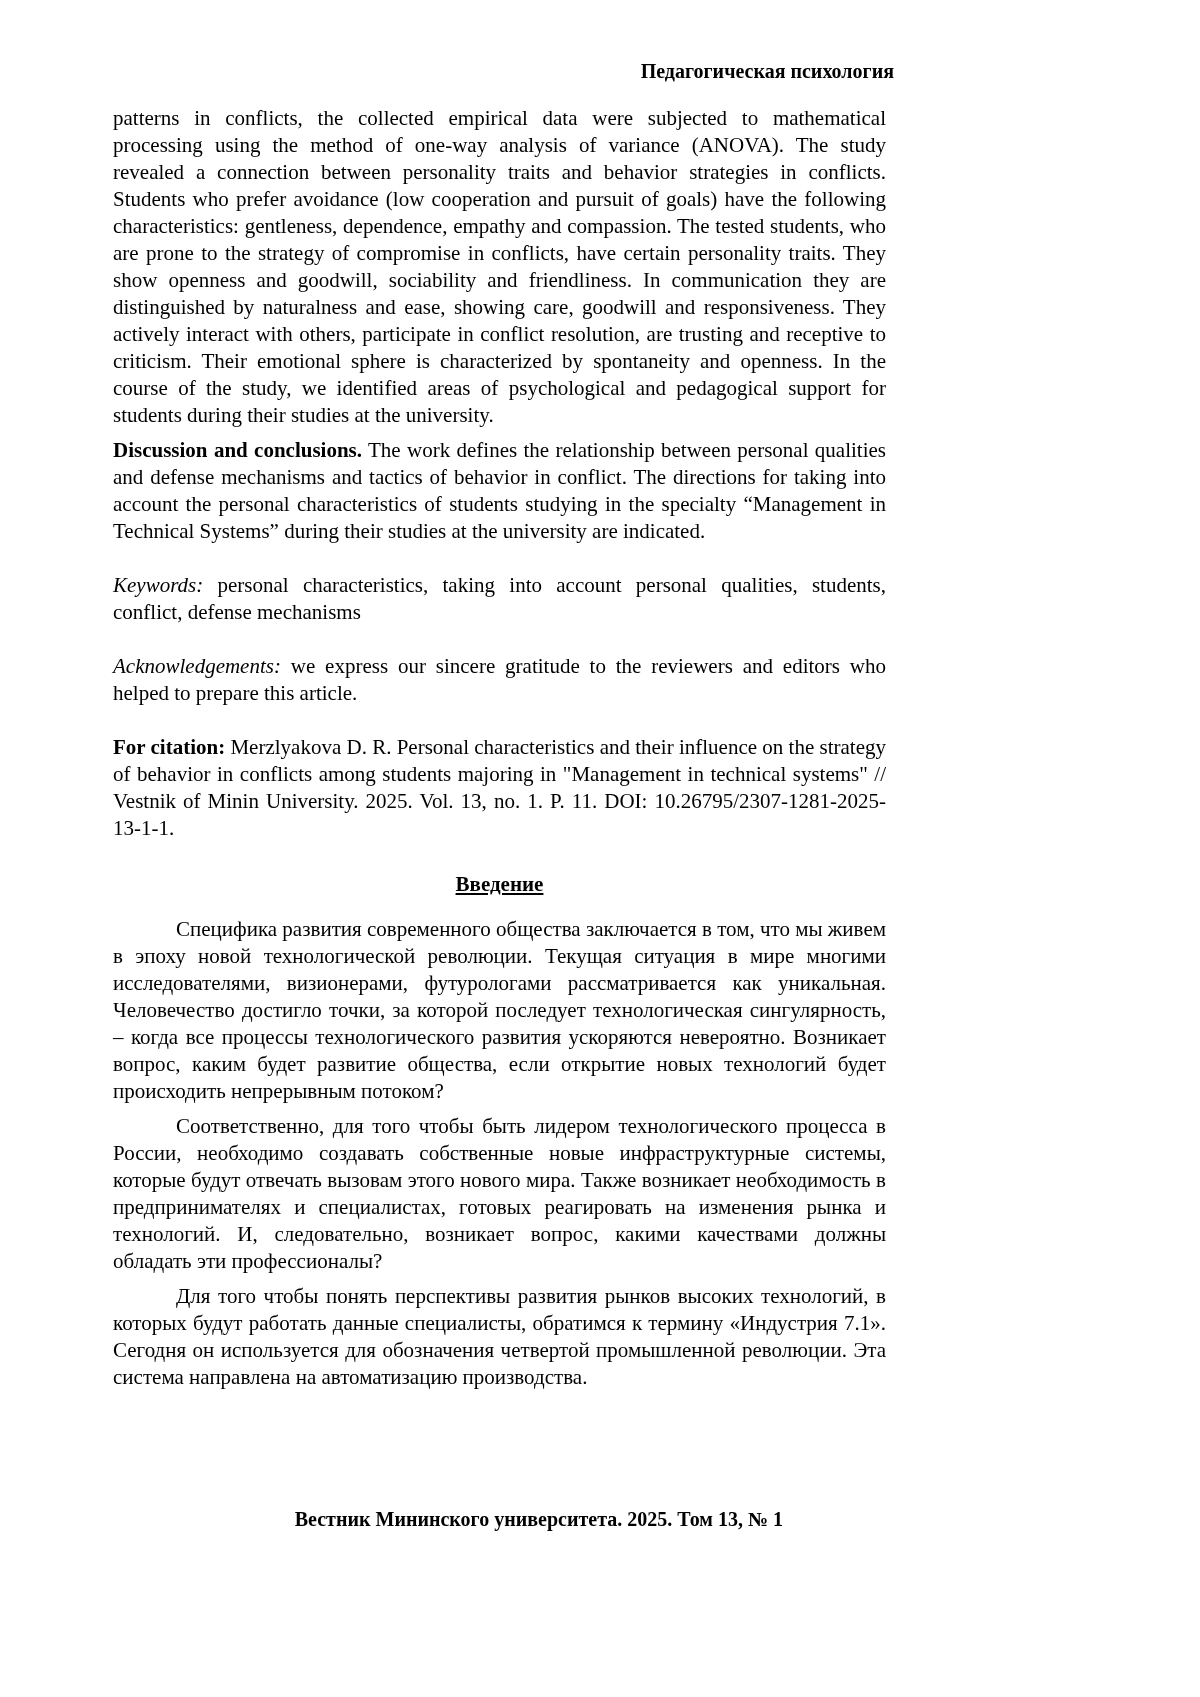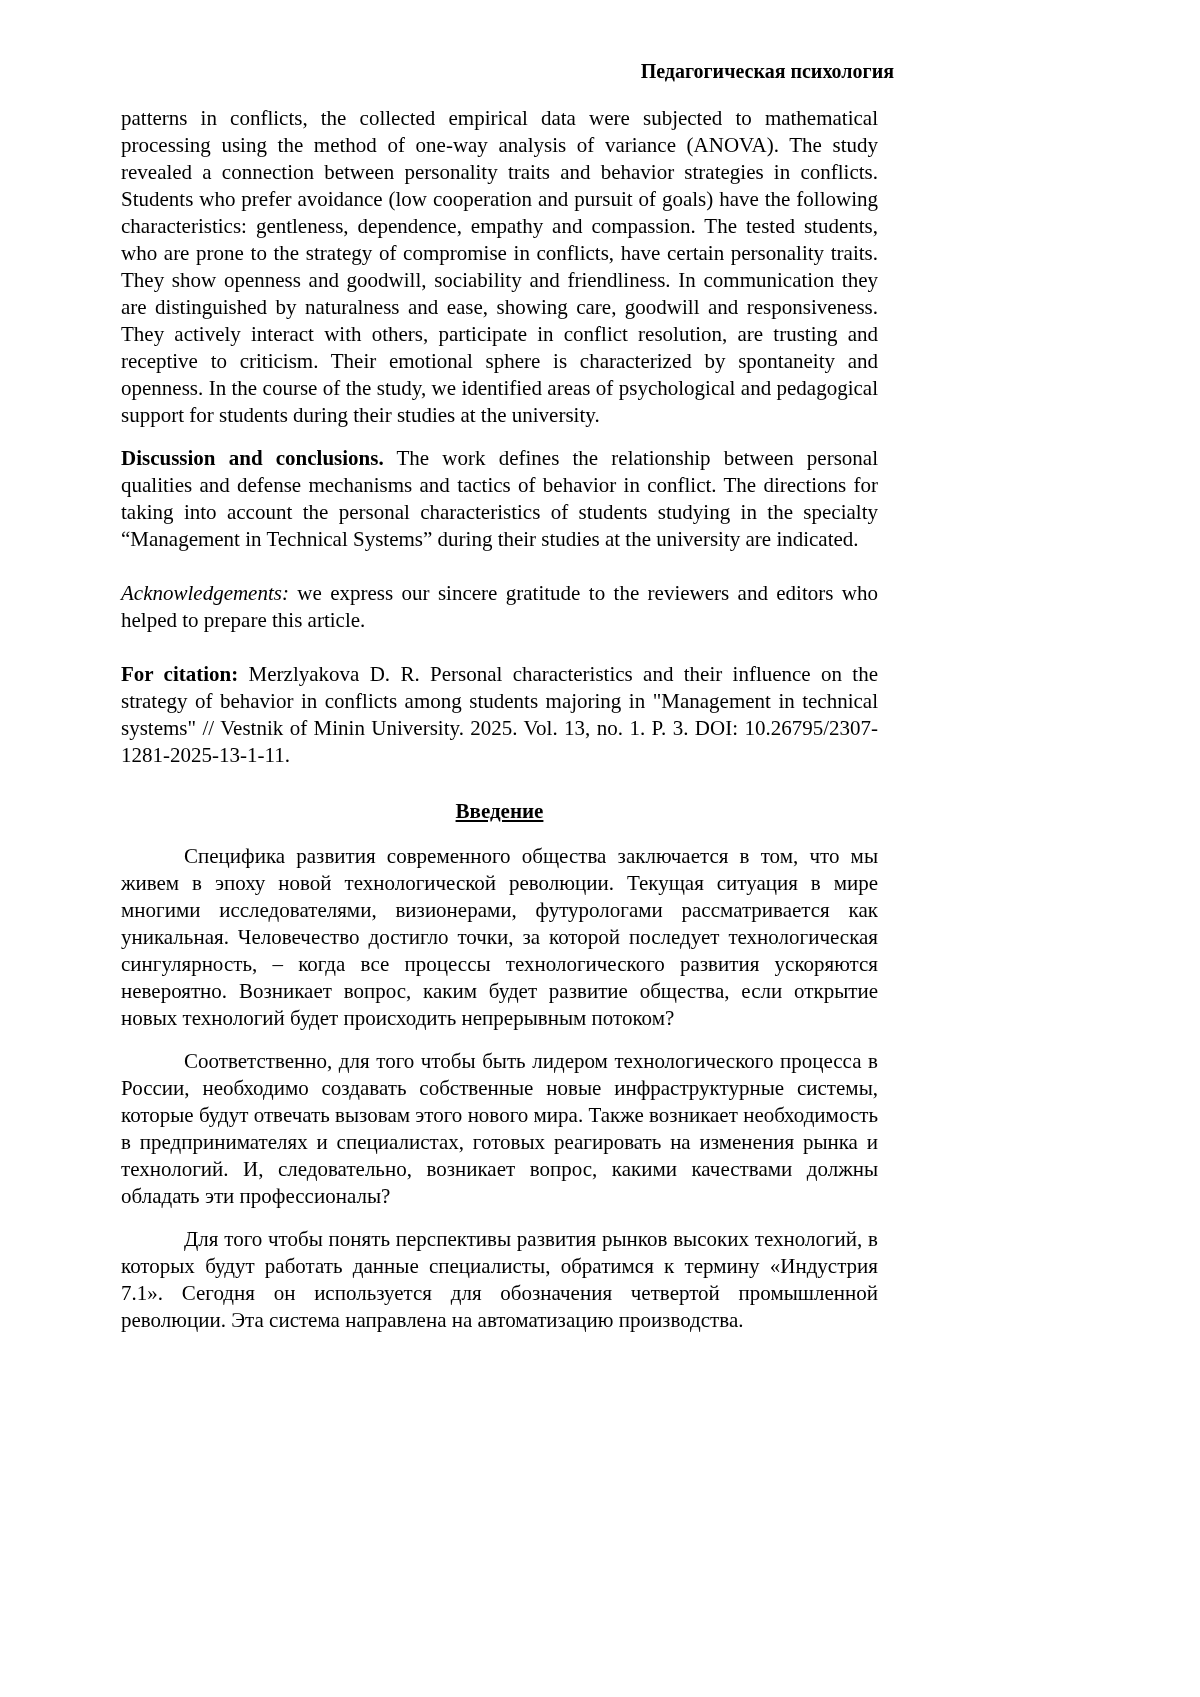--- a/index.html
+++ b/index.html
@@ -23,21 +23,21 @@
     font-weight: bold;
     font-size: 20px;
     line-height: 22px;
     margin-bottom: 23px;
   }
   .body-text {
     font-size: 21px;
     line-height: 27px;
   }
   p {
-    margin: 16px;
+    margin: 8px;
     text-align: justify;
   }
   p.gap-top {
     margin-top: 27px;
   }
   .section-heading {
     margin-top: 29px;
     margin-bottom: 18px;
     text-align: center;
     font-weight: bold;
@@ -73,27 +73,30 @@
   <div class="body-text">
 
     <p>
       <span>patterns in conflicts, the collected empirical data were subjected to mathematical processing using the method of one-way analysis of variance (ANOVA). The study revealed a connection between personality traits and behavior strategies in conflicts. Students who prefer avoidance (low cooperation and pursuit of goals) have the following characteristics: gentleness, dependence, empathy and compassion. The tested students, who are prone to the strategy of compromise in conflicts, have certain personality traits. They show openness and goodwill, sociability and friendliness. In communication they are distinguished by naturalness and ease, showing care, goodwill and responsiveness. They actively interact with others, participate in conflict resolution, are trusting and receptive to criticism. Their emotional sphere is characterized by spontaneity and openness. In the course of the study, we identified areas of psychological and pedagogical support for students during their studies at the university.</span>
     </p>
 
     <p>
       <span class="bold">Discussion and conclusions.</span><span> The work defines the relationship between personal qualities and defense mechanisms and tactics of behavior in conflict. The directions for taking into account the personal characteristics of students studying in the specialty “Management in Technical Systems” during their studies at the university are indicated.</span>
     </p>
 
+    <p class="gap-top">
+      <span class="italic">Keywords:</span><span> personal characteristics, taking into account personal qualities, students, conflict, defense mechanisms</span>
+    </p>
 
     <p class="gap-top">
       <span class="italic">Acknowledgements:</span><span> we express our sincere gratitude to the reviewers and editors who helped to prepare this article.</span>
     </p>
 
     <p class="gap-top">
-      <span class="bold">For citation:</span><span> Merzlyakova D. R. Personal characteristics and their influence on the strategy of behavior in conflicts among students majoring in "Management in technical systems" // Vestnik of Minin University. 2025. Vol. 13, no. 1. P. 3. DOI: 10.26795/2307-1281-2025-13-1-11.</span>
+      <span class="bold">For citation:</span><span> Merzlyakova D. R. Personal characteristics and their influence on the strategy of behavior in conflicts among students majoring in "Management in technical systems" // Vestnik of Minin University. 2025. Vol. 13, no. 1. P. 11. DOI: 10.26795/2307-1281-2025-13-1-1.</span>
     </p>
 
     <div class="section-heading">
       <span>Введение</span>
     </div>
 
     <p class="ru-par">
       <span>Специфика развития современного общества заключается в том, что мы живем в эпоху новой технологической революции. Текущая ситуация в мире многими исследователями, визионерами, футурологами рассматривается как уникальная. Человечество достигло точки, за которой последует технологическая сингулярность, – когда все процессы технологического развития ускоряются невероятно. Возникает вопрос, каким будет развитие общества, если открытие новых технологий будет происходить непрерывным потоком?</span>
     </p>
 
@@ -101,14 +104,17 @@
       <span>Соответственно, для того чтобы быть лидером технологического процесса в России, необходимо создавать собственные новые инфраструктурные системы, которые будут отвечать вызовам этого нового мира. Также возникает необходимость в предпринимателях и специалистах, готовых реагировать на изменения рынка и технологий. И, следовательно, возникает вопрос, какими качествами должны обладать эти профессионалы?</span>
     </p>
 
     <p class="ru-par">
       <span>Для того чтобы понять перспективы развития рынков высоких технологий, в которых будут работать данные специалисты, обратимся к термину «Индустрия 7.1». Сегодня он используется для обозначения четвертой промышленной революции. Эта система направлена на автоматизацию производства.</span>
     </p>
 
 
   </div>
 
+  <div class="page-footer">
+    <span>Вестник Мининского университета. 2025. Том 13, № 1</span>
+  </div>
 
 </div>
 
 </body></html>

